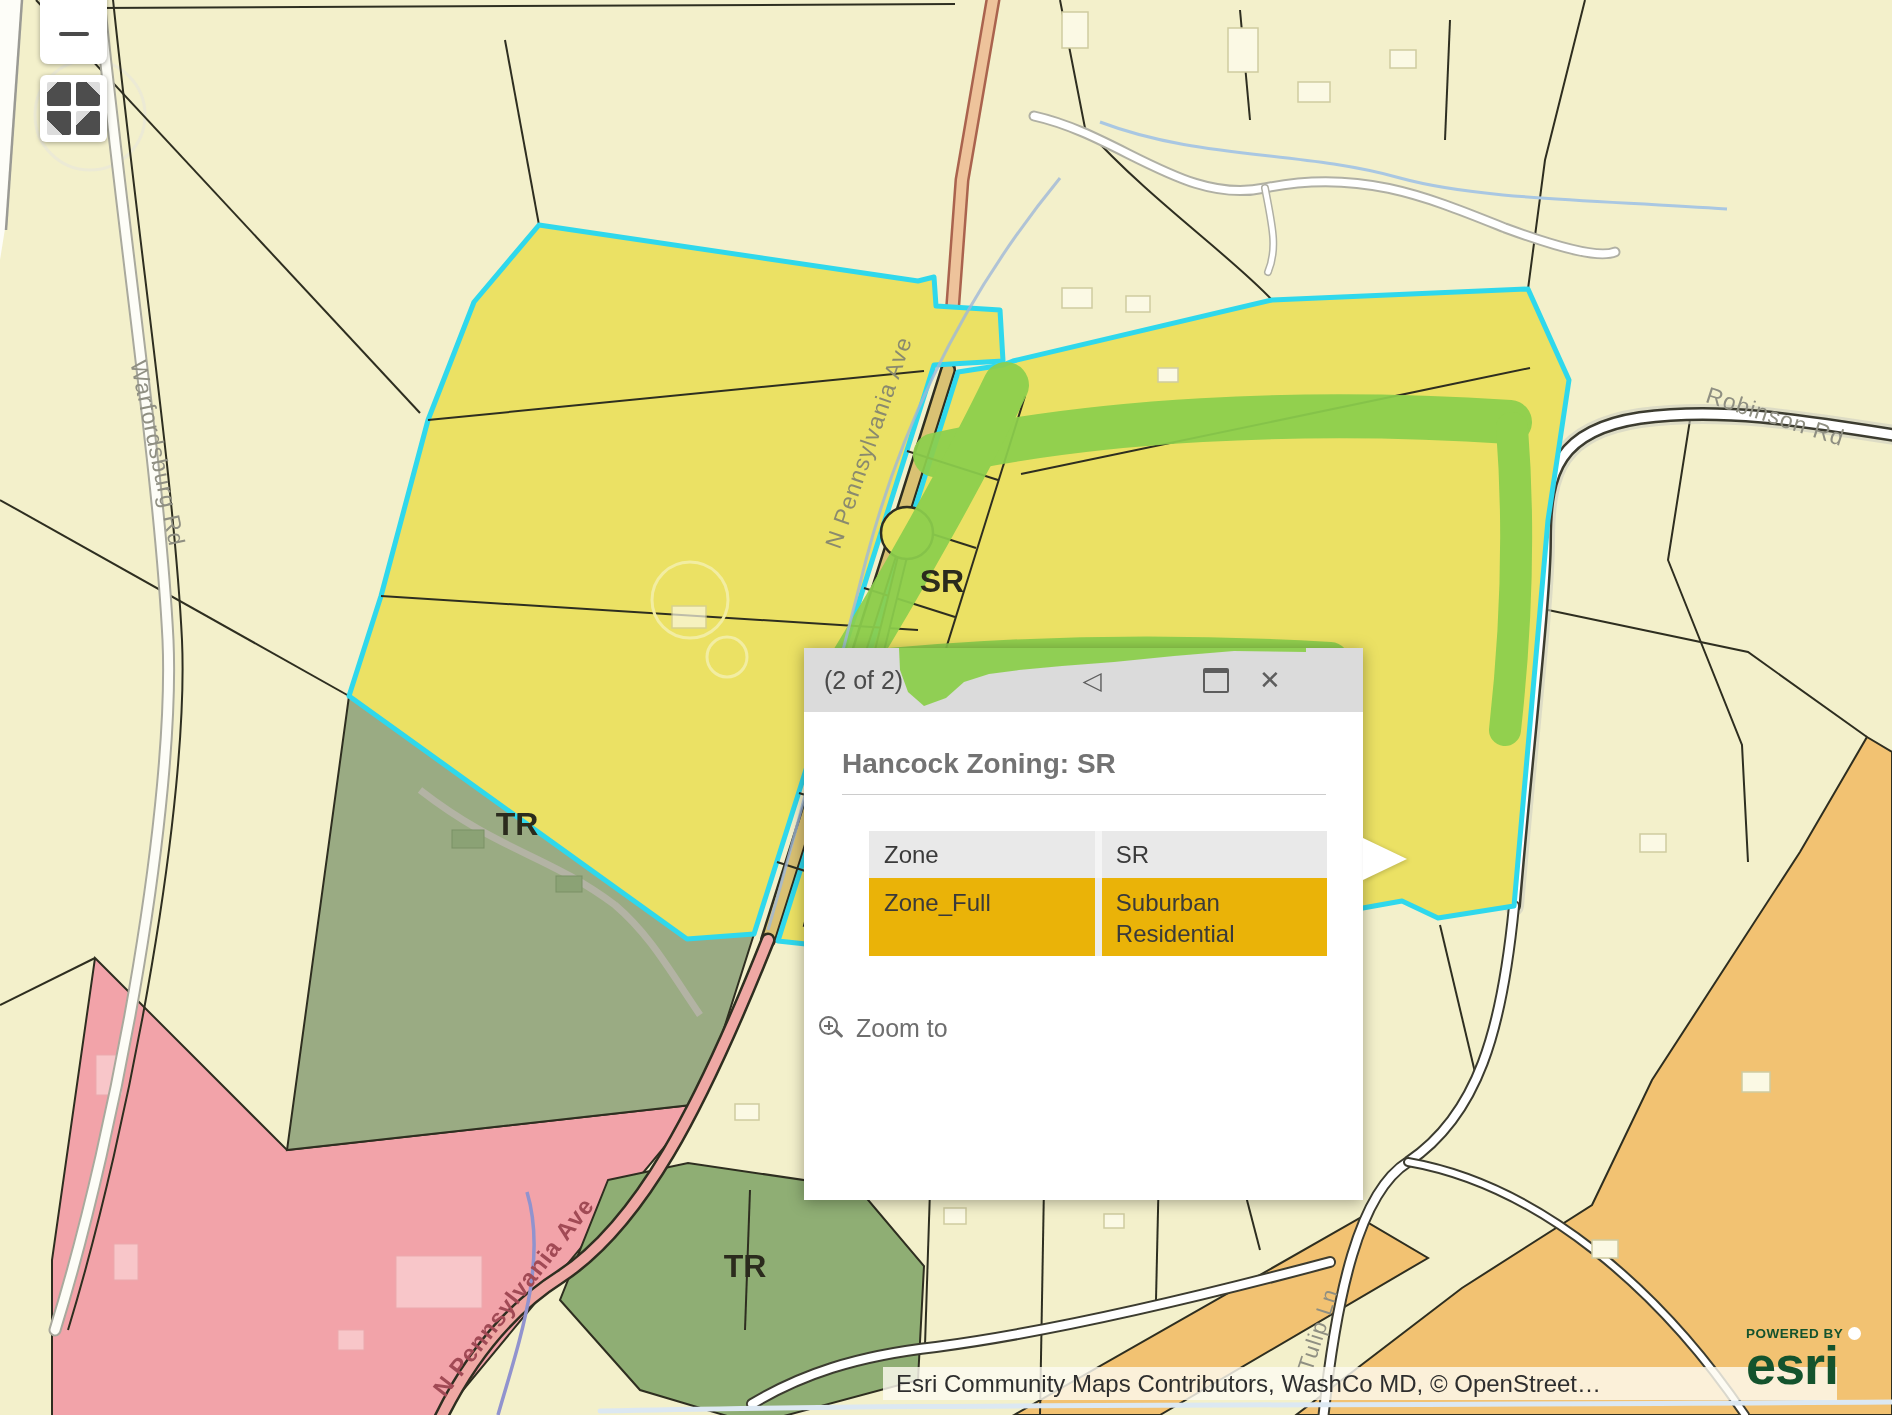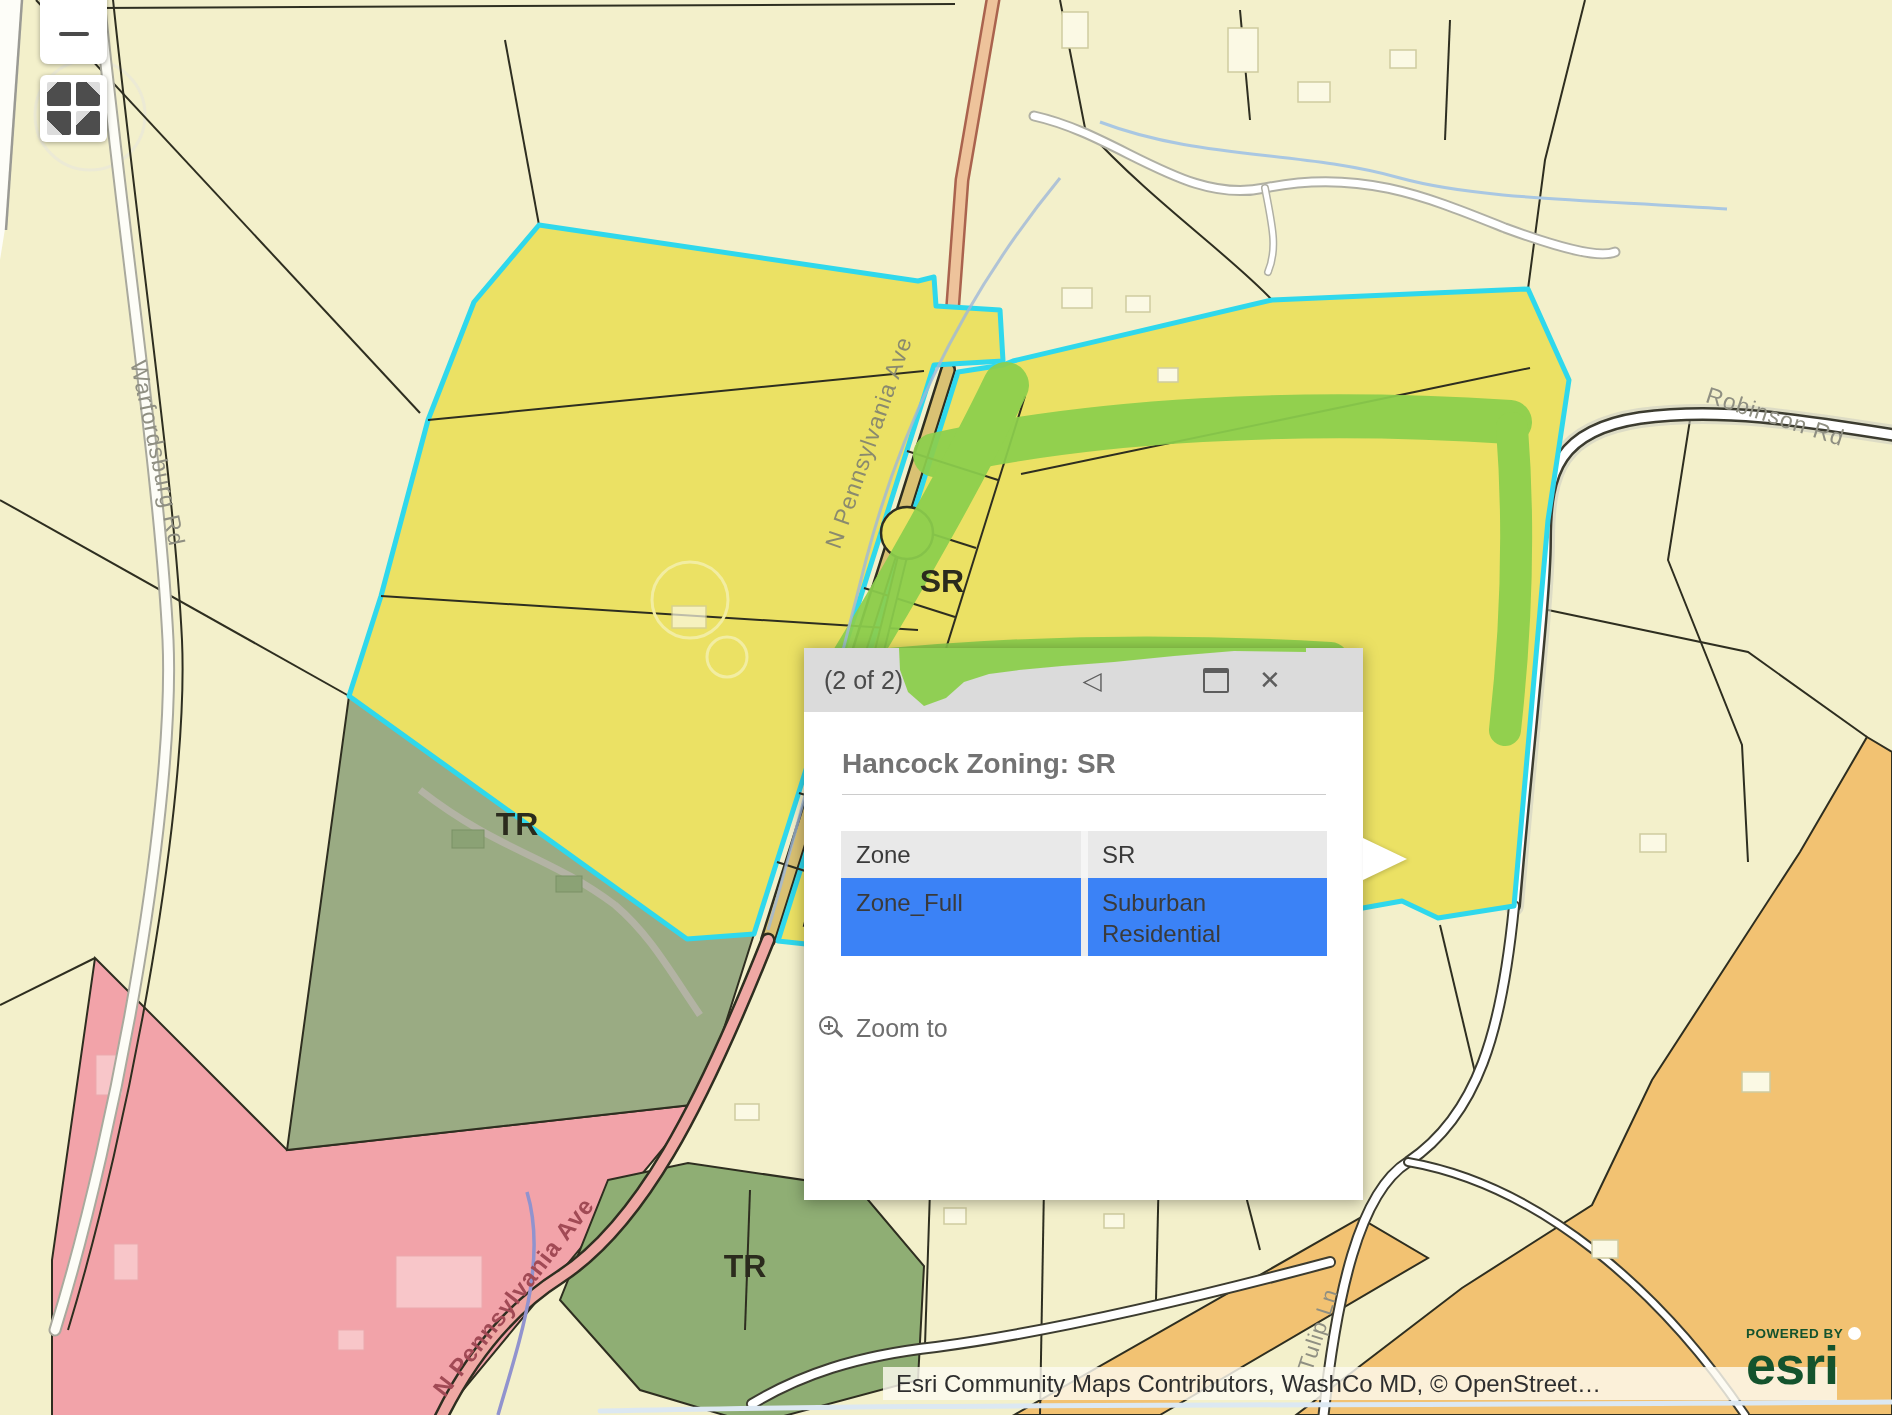--- a/index.html
+++ b/index.html
@@ -31,28 +31,28 @@
            cursor:pointer;color:#5d5d5d;}
   .btn-prev{left:268px;width:40px;font-size:25px;}
   .btn-max{left:392px;width:40px;}
   .max-glyph{width:22px;height:18px;border:2px solid #5d5d5d;border-top-width:5px;border-radius:2px;}
   .btn-close{left:444px;width:44px;font-size:26px;}
   .hdr-green{position:absolute;left:0;top:0;width:559px;height:80px;pointer-events:none;}
   .popup-title{position:absolute;left:38px;top:100px;width:484px;font-size:28px;font-weight:700;color:#737373;}
   .title-rule{position:absolute;left:38px;top:146px;width:484px;border-bottom:1px solid #ccc;}
   .ptable{position:absolute;left:37px;top:183px;width:486px;font-size:24px;color:#3a3a3a;}
   .prow{display:flex;}
-  .cell-f{width:240px;padding-left:15px;box-sizing:border-box;}
+  .cell-f{width:240px;padding-left:15px;box-sizing:border-box;margin-left:28px;}
   .cell-gap{width:7px;}
   .cell-v{width:239px;padding-left:14px;box-sizing:border-box;}
   .row-head{height:47px;}
   .row-head .cell-f,.row-head .cell-v{background:#e9e9e9;display:flex;align-items:center;}
   .row-head .cell-gap{background:#f5f5f5;}
   .row-data{min-height:78px;}
-  .row-data .cell-f,.row-data .cell-v{padding-top:9px;line-height:31px;background:#3b82f6;}
+  .row-data .cell-f,.row-data .cell-v{padding-top:9px;line-height:31px;background:#eab308;}
   .row-data .cell-gap{background:#ededed;}
   .zoomto{position:absolute;left:14px;top:366px;display:flex;align-items:center;gap:11px;
           color:#6e6e6e;font-size:25px;cursor:pointer;}
   .mag{position:relative;width:27px;height:27px;}
   .mag-circle{position:absolute;left:1px;top:1px;width:15px;height:15px;border:2px solid #6e6e6e;border-radius:50%;}
   .mag-circle::before{content:"";position:absolute;left:3px;top:6.5px;width:9px;height:2px;background:#6e6e6e;}
   .mag-circle::after{content:"";position:absolute;left:6.5px;top:3px;width:2px;height:9px;background:#6e6e6e;}
   .mag-handle{position:absolute;left:16px;top:17px;width:10px;height:2.5px;background:#6e6e6e;
               transform:rotate(45deg);border-radius:1px;}
   .pointer-arrow{position:absolute;left:559px;top:190px;width:0;height:0;

